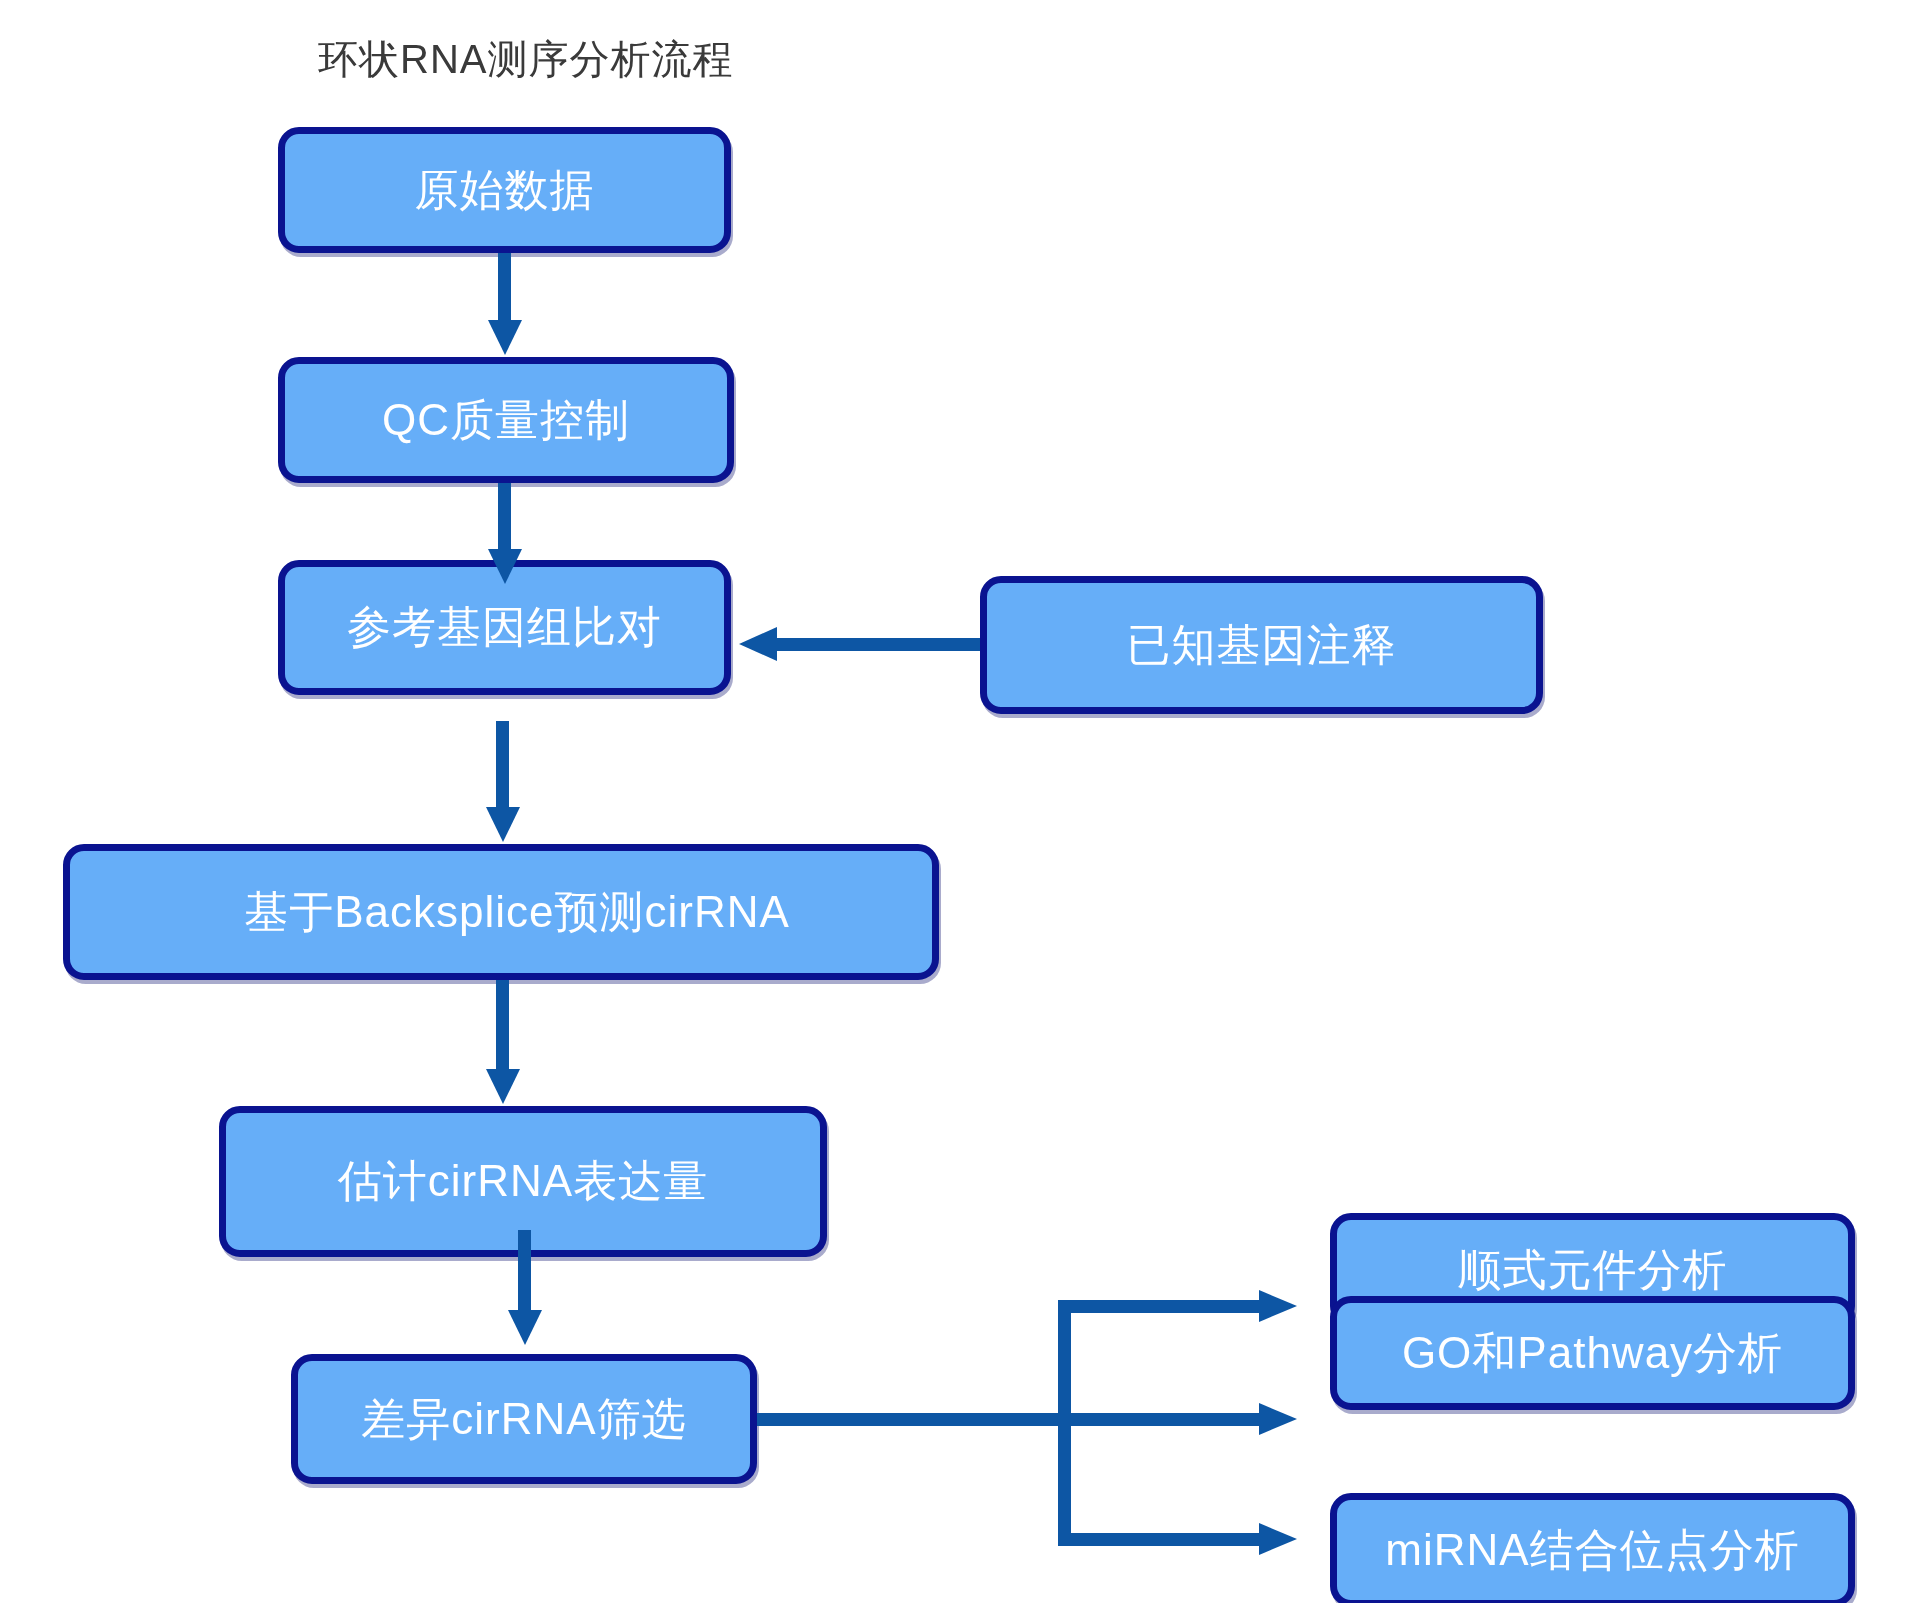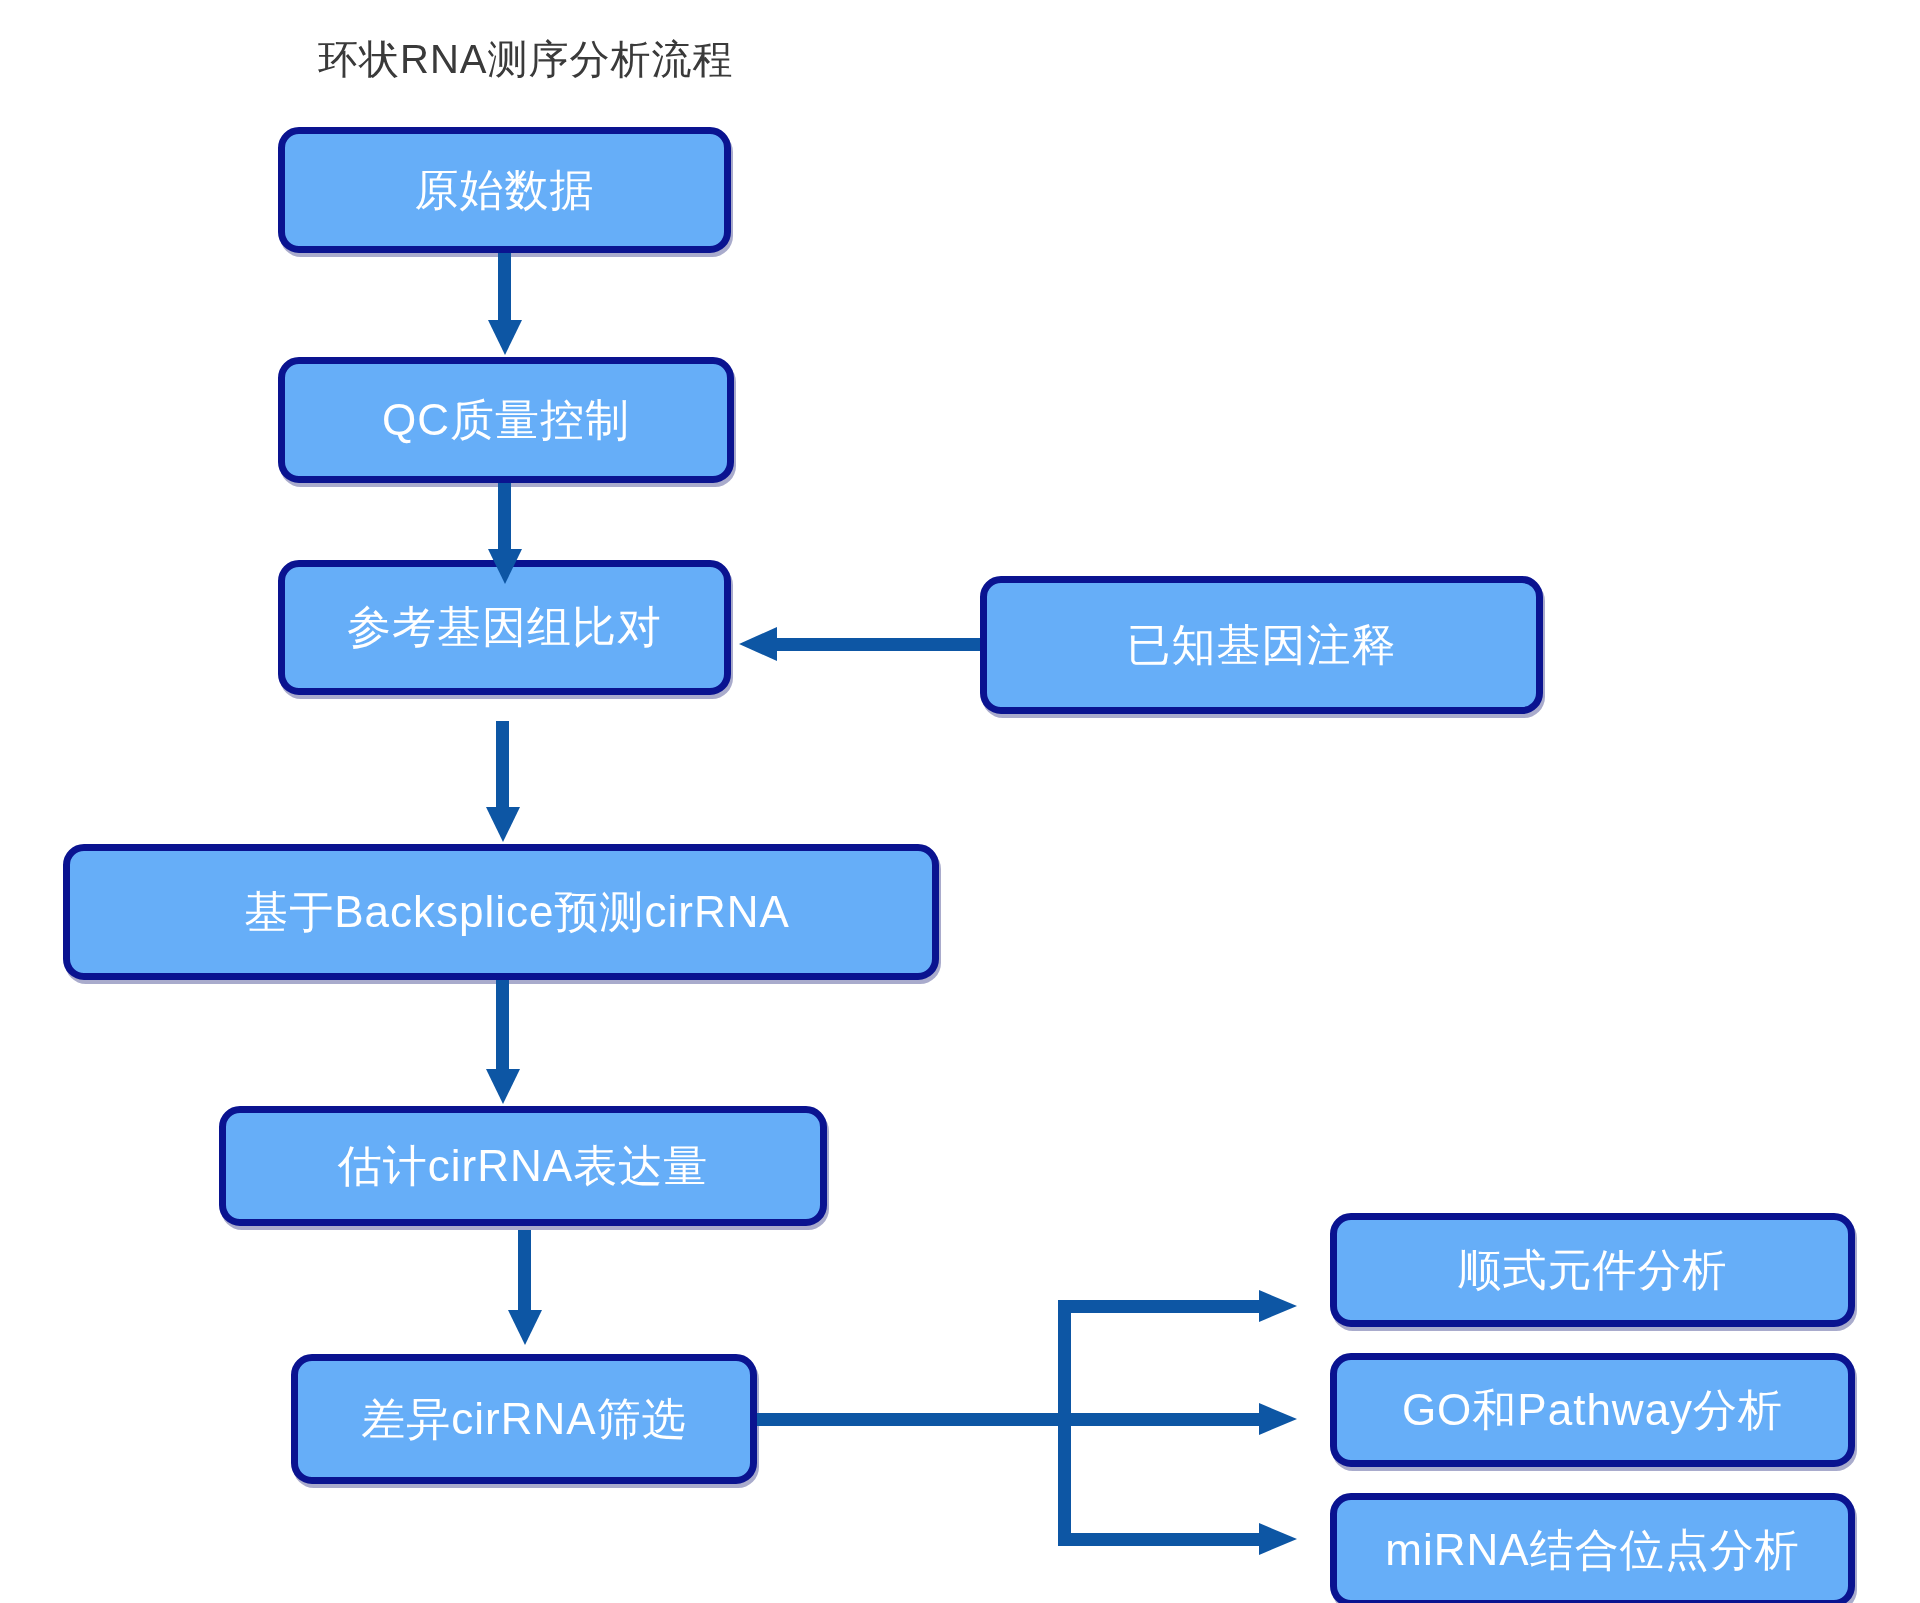--- a/index.html
+++ b/index.html
@@ -45,26 +45,26 @@
     color:var(--box-text);
     font-size:44px;
     letter-spacing:1px;
     white-space:nowrap;
   }
   
   .box-raw        {left:278px;  top:107px;  width:453px; height:126px;}
   .box-qc         {left:278px;  top:337px;  width:456px; height:126px;}
   .box-align      {left:278px;  top:540px;  width:453px; height:135px;}
   .box-backsplice {left:63px;   top:824px;  width:876px; height:136px;padding-left:32px;}
-  .box-expression {left:219px;  top:1086px; width:608px; height:120px;}
+  .box-expression {left:219px;  top:1086px; width:608px; height:151px;}
   .box-diff       {left:291px;  top:1334px; width:466px; height:130px;}
   
   .box-annotation {left:980px;  top:556px;  width:563px; height:138px;}
   .box-cis        {left:1330px; top:1193px; width:525px; height:114px;}
-  .box-go         {left:1330px; top:1333px; width:525px; height:114px;}
+  .box-go         {left:1330px; top:1276px; width:525px; height:114px;}
   .box-mirna      {left:1330px; top:1473px; width:525px; height:114px;}
 
   
   .stem-v{position:absolute;width:13px;background:var(--arrow);}
   .stem-h{position:absolute;height:13px;background:var(--arrow);}
   .head-down{
     position:absolute;width:0;height:0;
     border-left:17px solid transparent;
     border-right:17px solid transparent;
     border-top:35px solid var(--arrow);

